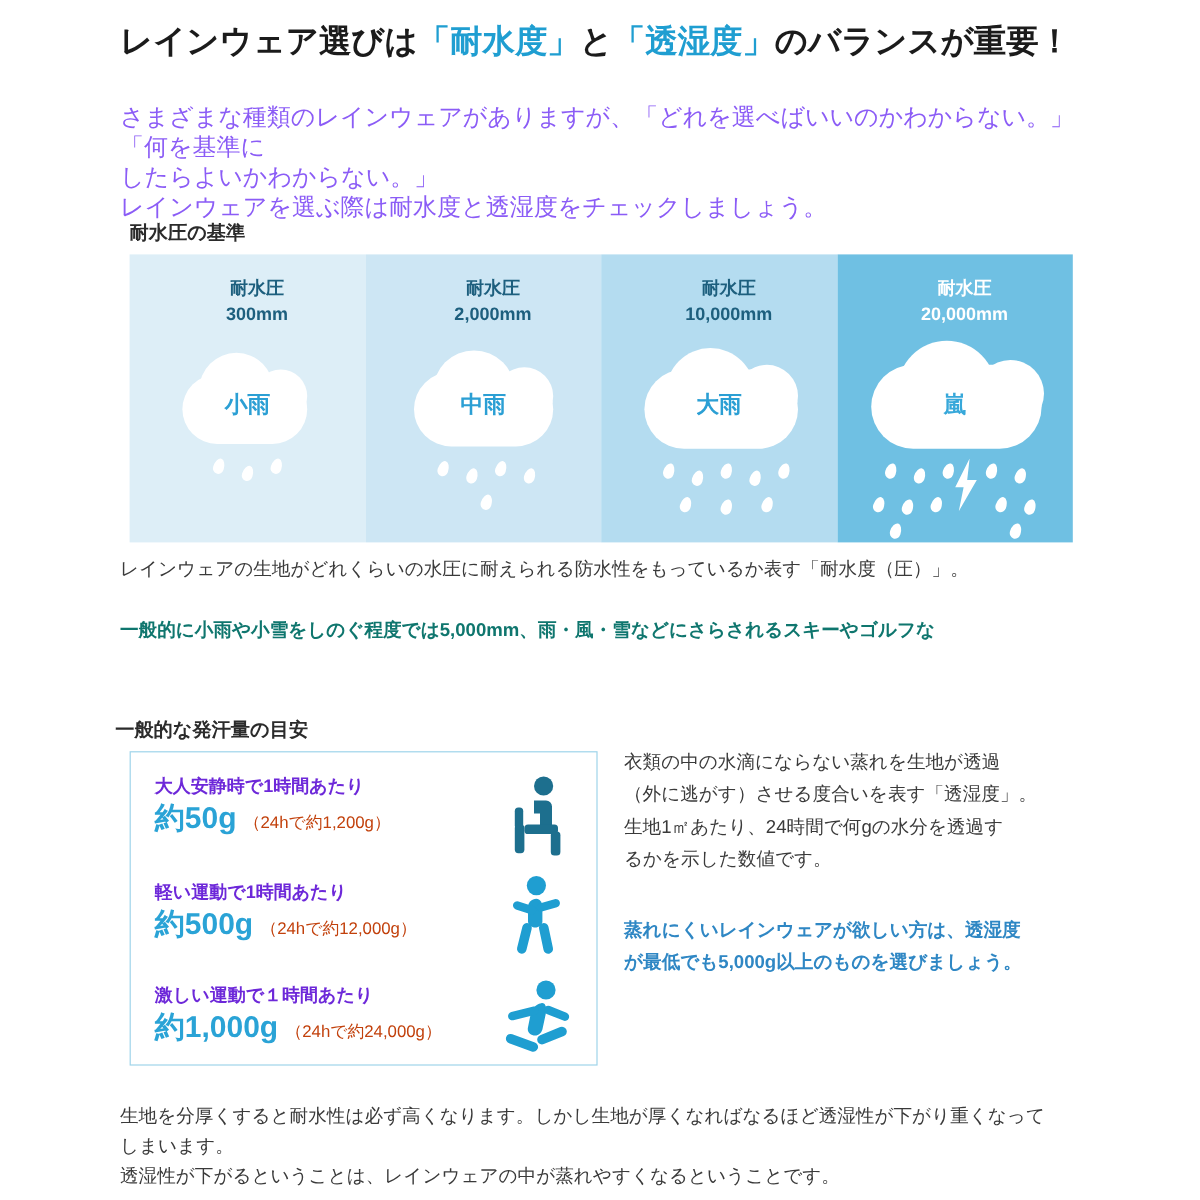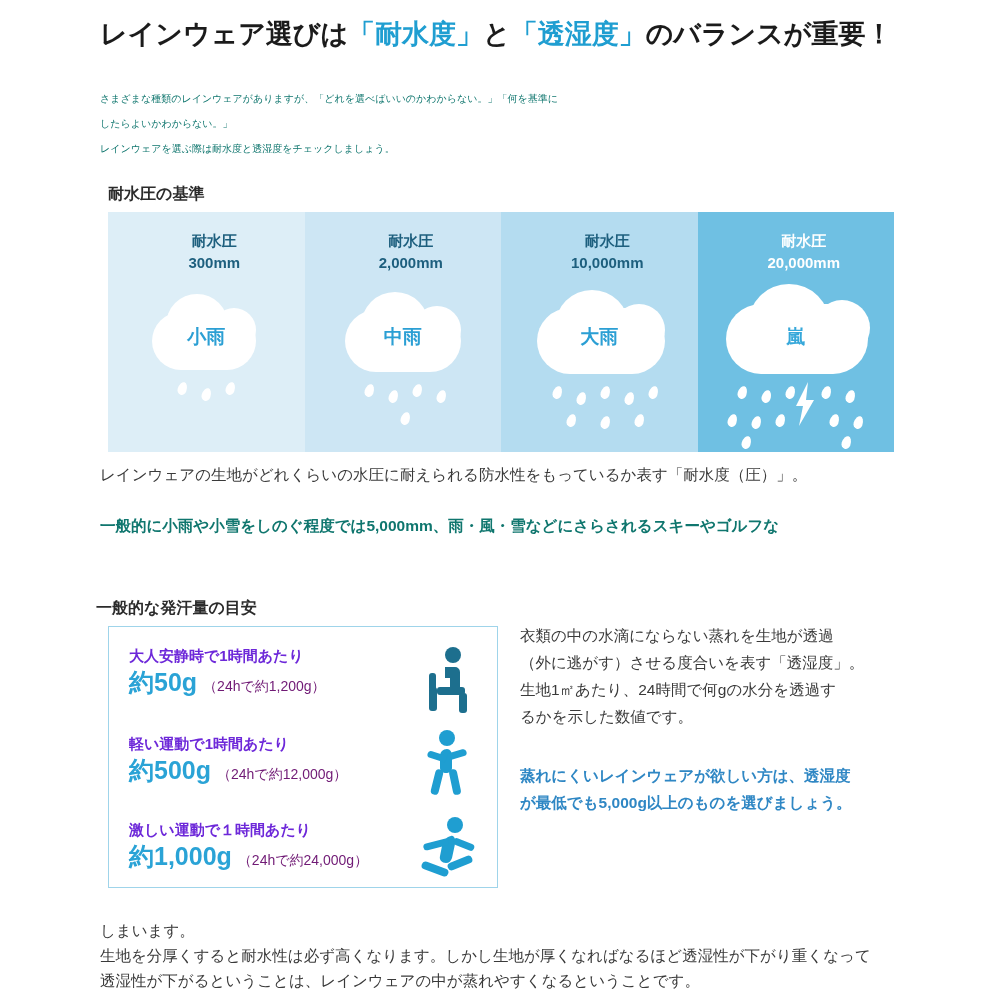--- a/index.html
+++ b/index.html
@@ -37,23 +37,23 @@
   .title .hl {
     color: #1f9ed1;
   }
 
   
   .intro {
     position: absolute;
     left: 100px;
     top: 86px;
     width: 810px;
-    font-size: 10px;
+    font-size: 20px;
     line-height: 25px;
-    color: #0f766e;
+    color: #8b5cf6;
   }
 
   
   .sec-head {
     position: absolute;
     font-size: 16px;
     font-weight: bold;
     color: #2b2b2b;
   }
   #sec-head-1 { left: 108px; top: 184px; }
@@ -178,21 +178,21 @@
     white-space: nowrap;
   }
   .sweat-row .big {
     font-size: 25px;
     font-weight: bold;
     color: #2aa3d6;
     letter-spacing: 0px;
   }
   .sweat-row .paren {
     font-size: 14px;
-    color: #701a75;
+    color: #c2410c;
     margin-left: 6px;
     text-align: center;
   }
   #sweat-row-0 { top: 18px; }
   #sweat-row-1 { top: 106px; }
   #sweat-row-2 { top: 192px; }
 
   .fig {
     position: absolute;
     right: 14px;
@@ -405,18 +405,18 @@
     <div>生地1㎡あたり、24時間で何gの水分を透過す</div>
     <div>るかを示した数値です。</div>
   </div>
 
   <div class="right-text-2">
     <div>蒸れにくいレインウェアが欲しい方は、透湿度</div>
     <div>が最低でも5,000g以上のものを選びましょう。</div>
   </div>
 
   <div class="footer">
+    <div>生地を分厚くすると耐水性は必ず高くなります。しかし生地が厚くなればなるほど透湿性が下がり重くなって</div>
     <div>しまいます。</div>
-    <div>生地を分厚くすると耐水性は必ず高くなります。しかし生地が厚くなればなるほど透湿性が下がり重くなって</div>
     <div>透湿性が下がるということは、レインウェアの中が蒸れやすくなるということです。</div>
   </div>
 
 </div>
 
 </body></html>

